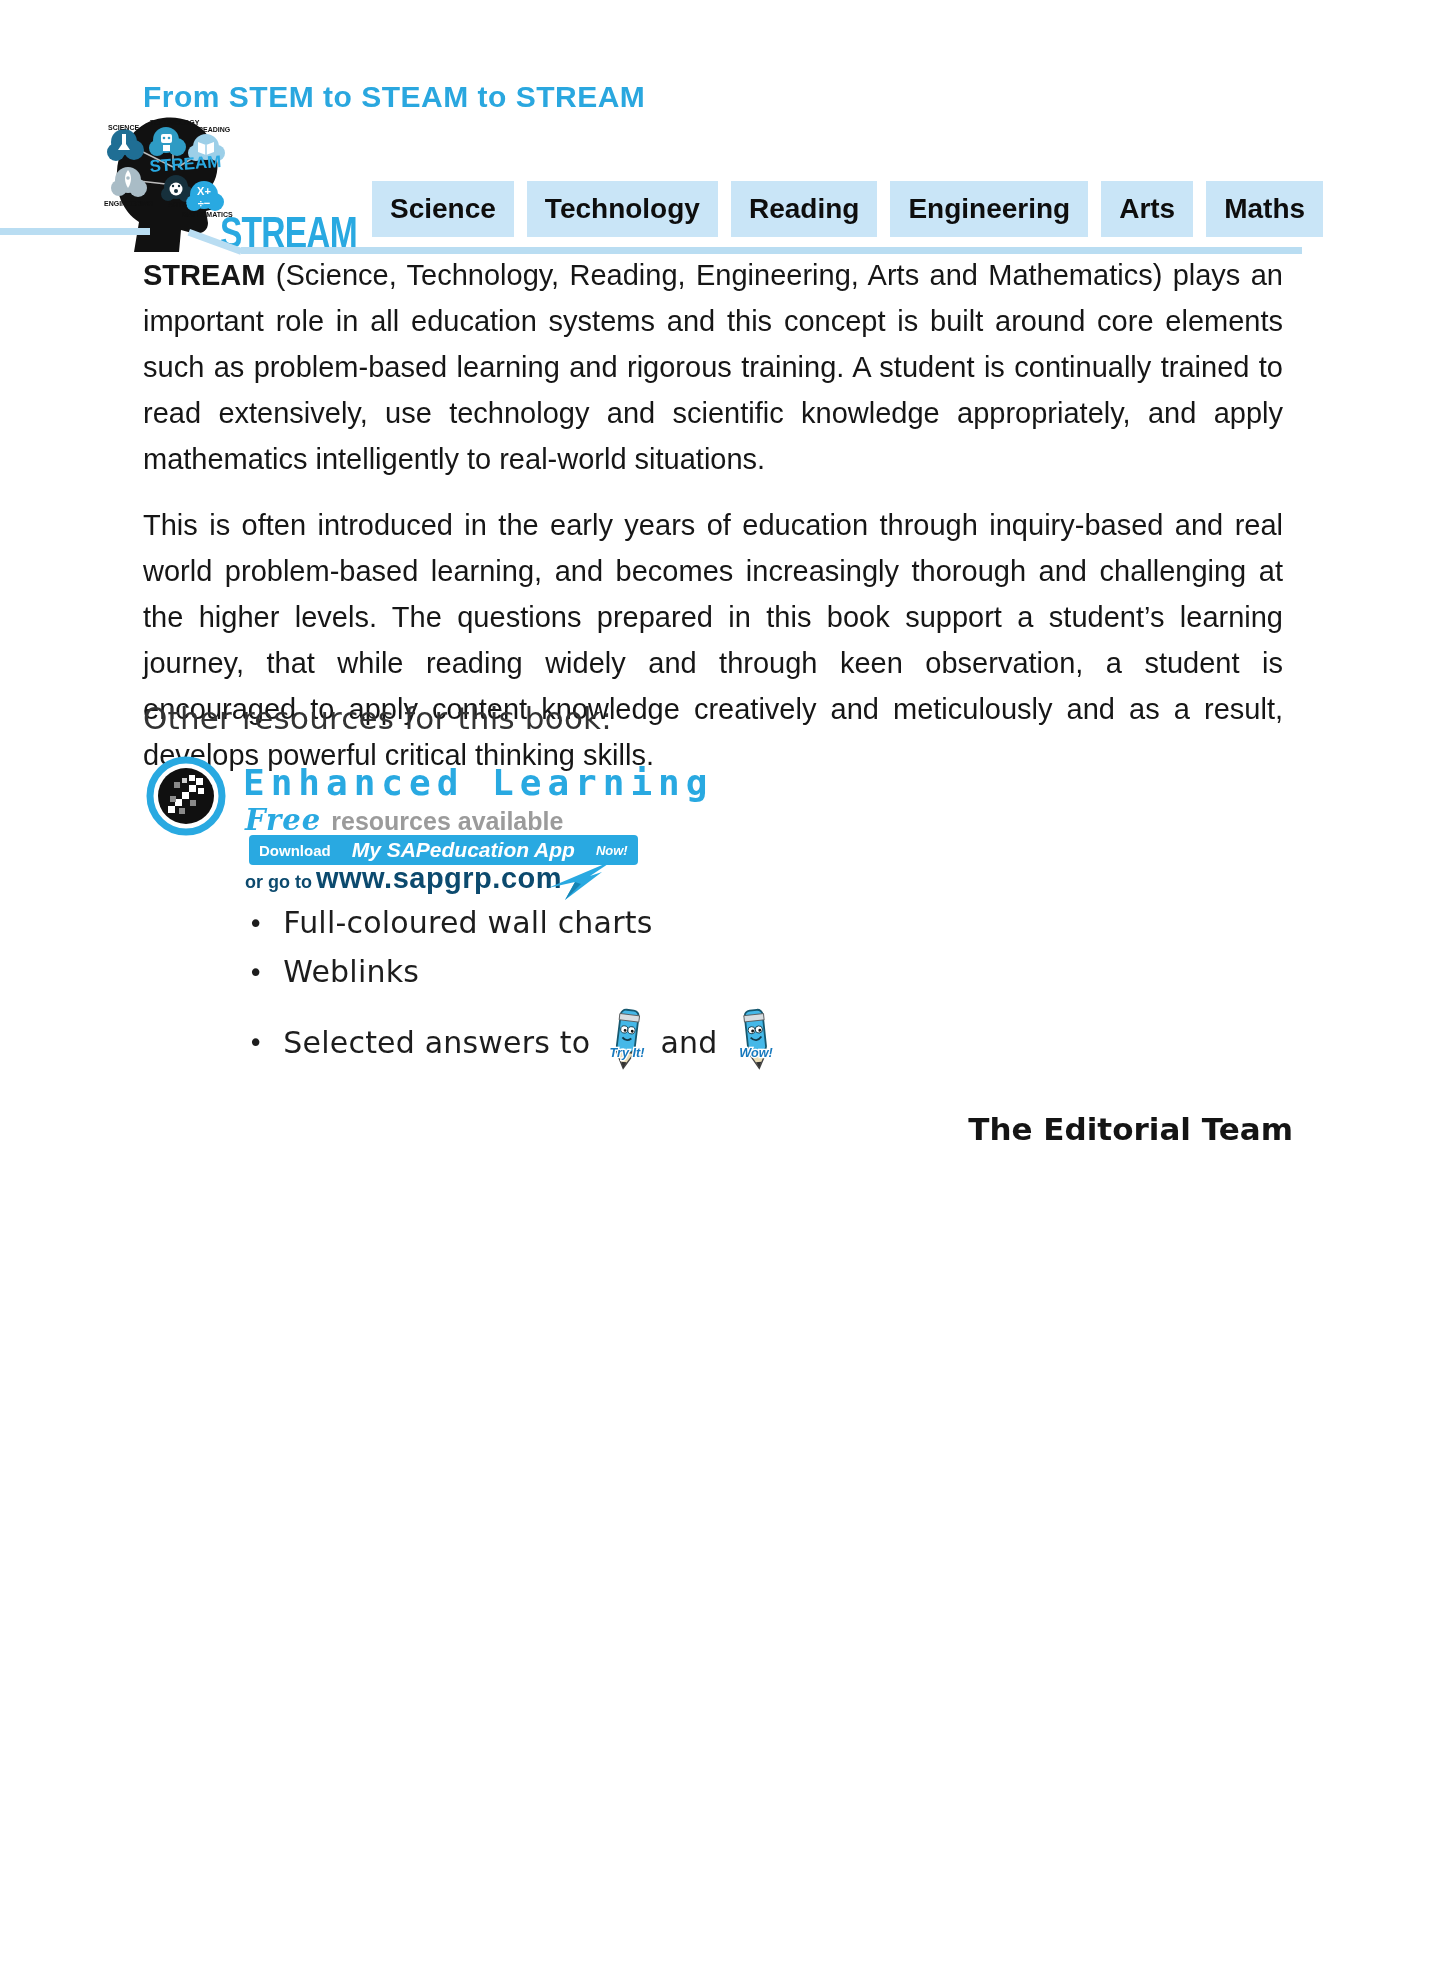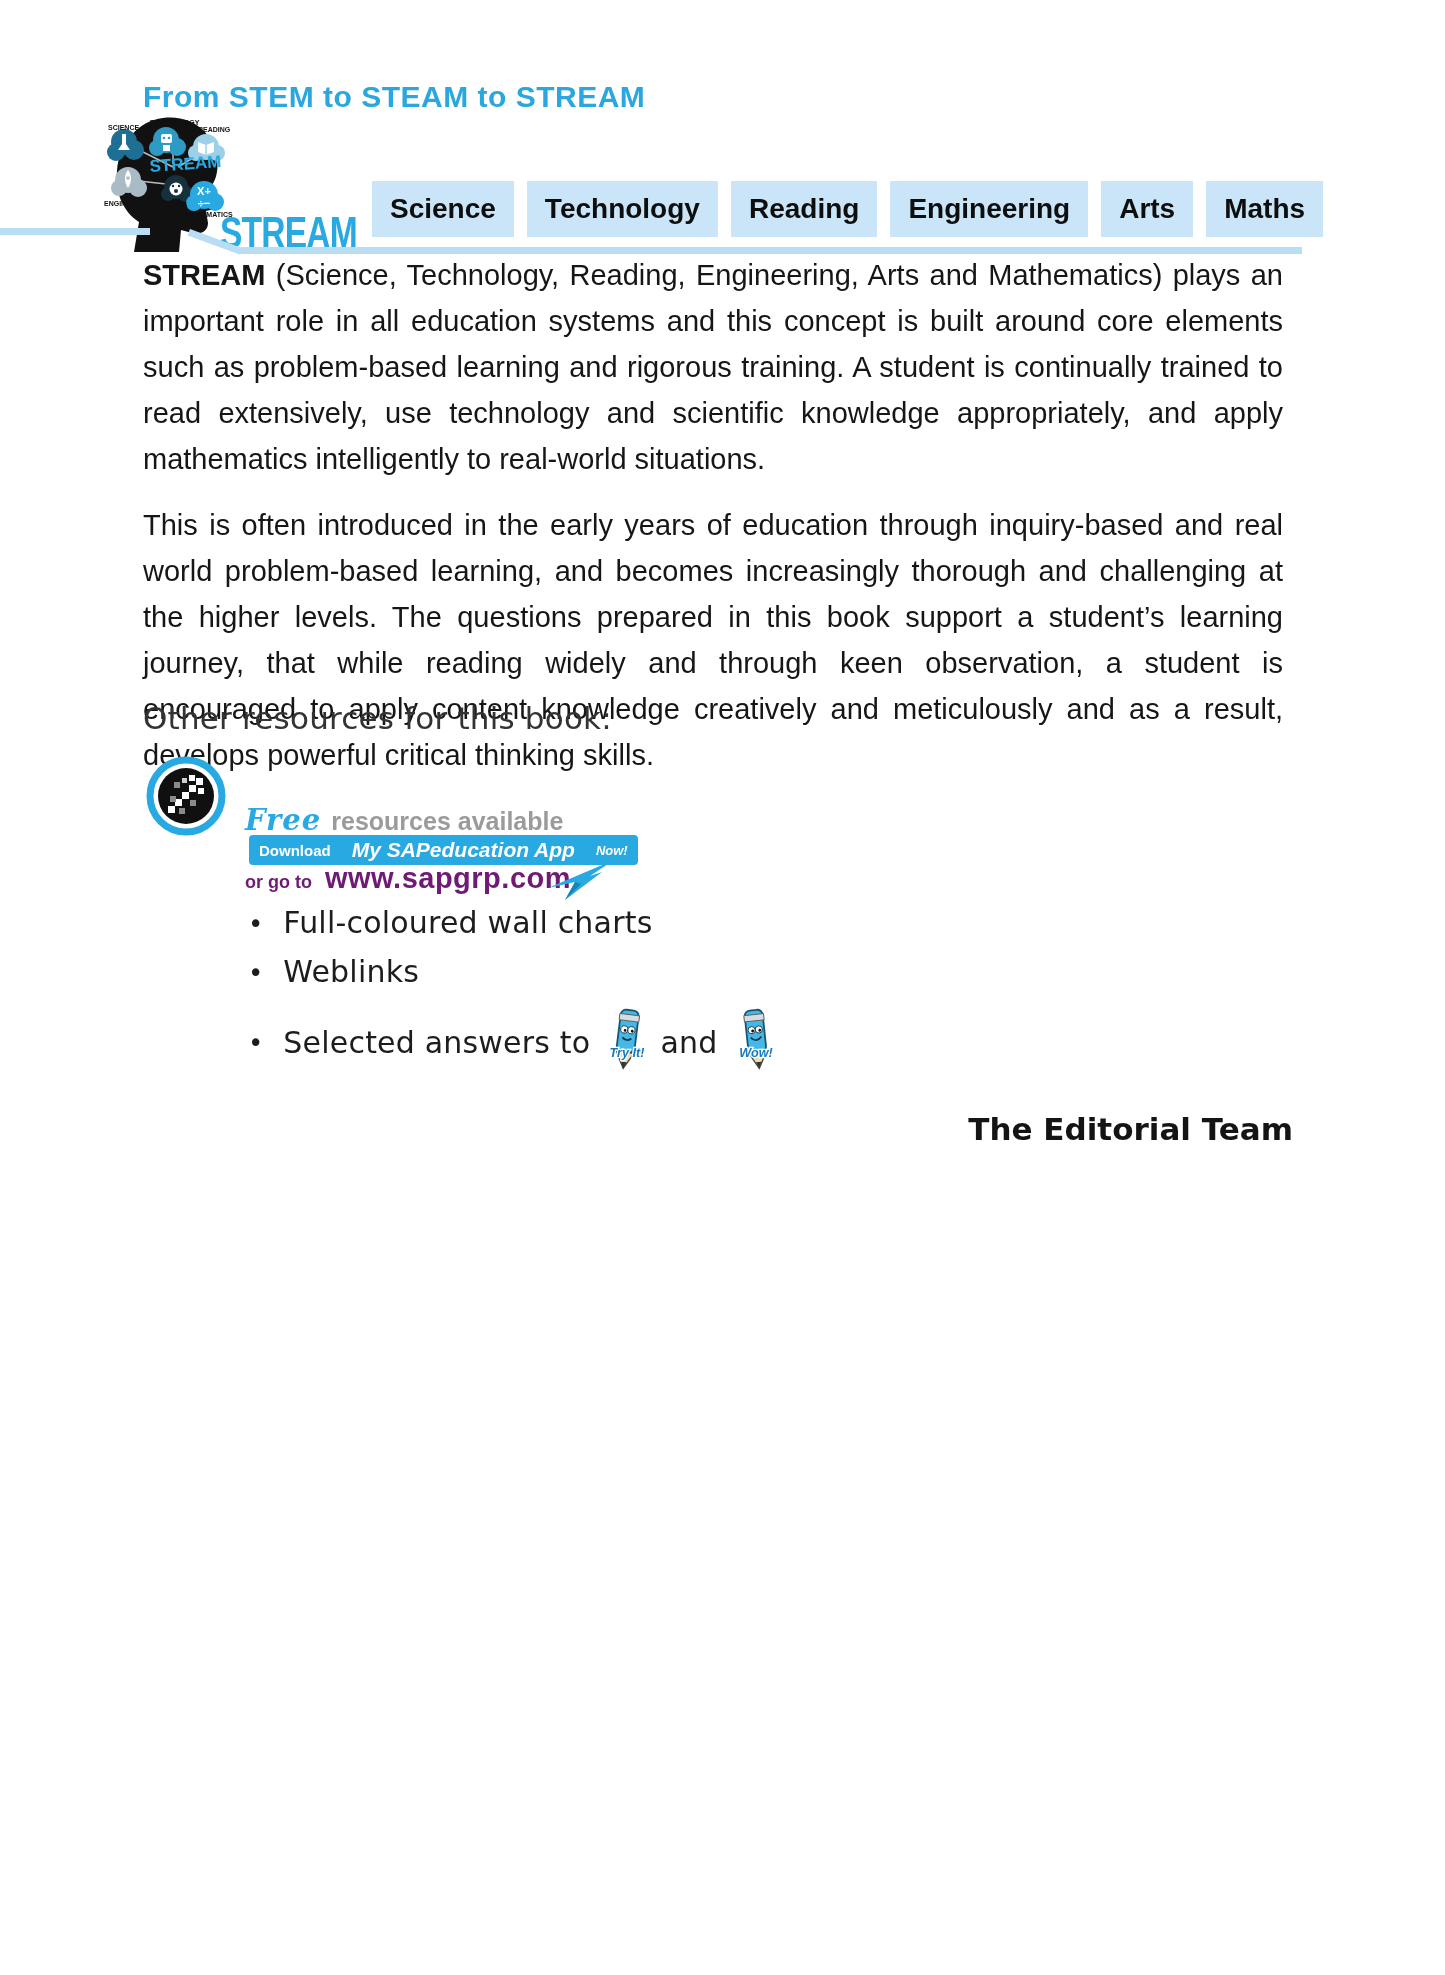--- a/index.html
+++ b/index.html
@@ -84,21 +84,21 @@
     position:absolute; left:249px; top:835px; height:30px;
     background:#29A9E1; border-radius:4px;
     display:flex; align-items:center; gap:21px; padding:0 10px;
     color:#ffffff; white-space:nowrap;
   }
   .el-banner .b-pre  { font-size:15px; font-weight:bold; }
   .el-banner .b-main { font-size:21px; font-weight:bold; font-style:italic; }
   .el-banner .b-suf  { font-size:13px; font-weight:bold; font-style:italic; }
   .el-goto {
     position:absolute; left:245px; top:862px;
-    display:flex; align-items:baseline; gap:13px; color:#701a75; white-space:nowrap;
+    display:flex; align-items:baseline; gap:4px; color:#0c4a6e; white-space:nowrap;
   }
   .el-goto .g-pre { font-size:18px; font-weight:bold; }
   .el-goto .g-url { font-size:29px; font-weight:bold; letter-spacing:0.5px; }
   .el-arrow { position:absolute; left:548px; top:860px; width:66px; height:40px; }
 
   
   .bullets { position:absolute; left:248px; top:903px; margin:0; padding:0; list-style:none;
              font-family:"DejaVu Sans", sans-serif; color:#1d1d1d; }
   .bullets li { display:flex; align-items:baseline; margin-bottom:8px; }
   .bullets li.with-pencils { align-items:flex-end; }
@@ -224,20 +224,21 @@
         <rect x="43" y="19" width="6" height="6"></rect>
       <rect x="52" y="32" width="6" height="6"></rect>
         <rect x="24" y="40" width="6" height="6" fill="#8a8a8a"></rect>
       <rect x="33" y="52" width="6" height="6" fill="#8a8a8a"></rect>
         <rect x="44" y="44" width="6" height="6" fill="#8a8a8a"></rect>
       <rect x="28" y="26" width="6" height="6" fill="#8a8a8a"></rect>
         <rect x="36" y="22" width="5" height="5" fill="#cfcfcf"></rect>
     </g>
   </svg>
 
+  <div class="el-title">Enhanced Learning</div>
 
   <div class="el-free">
     <span class="free">Free</span><span class="rest">resources available</span>
   </div>
 
   <div class="el-banner">
     <span class="b-pre">Download</span>
     <span class="b-main">My SAPeducation App</span>
     <span class="b-suf">Now!</span>
   </div>

